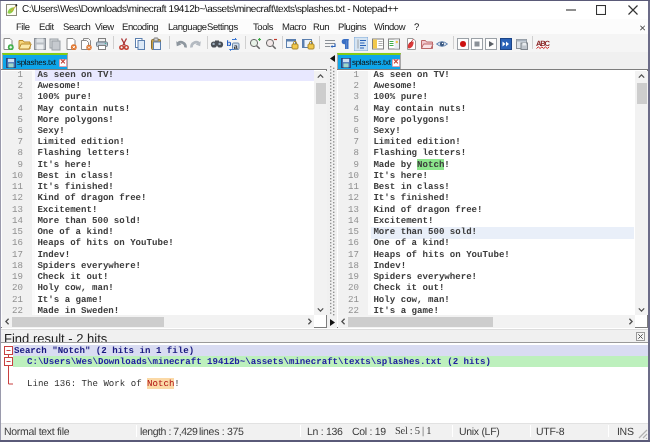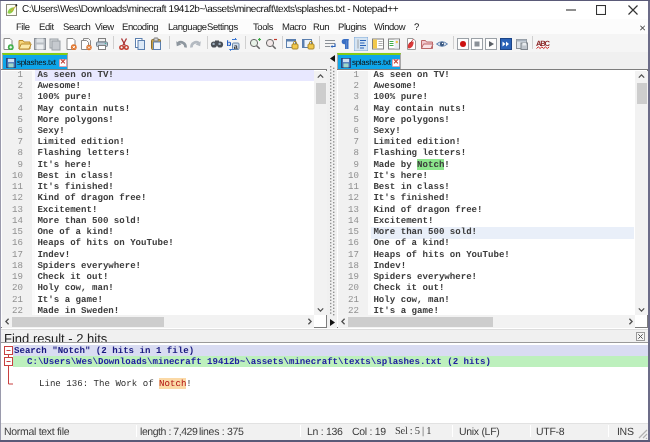--- a/index.html
+++ b/index.html
@@ -524,21 +524,21 @@
   <svg style="position:absolute;right:3px;top:2px;" width="9" height="9" viewBox="0 0 9 9">
       <rect x="0.5" y="0.5" width="8" height="8" fill="#f4f4f4" stroke="#999"></rect>
       <path d="M2.3 2.3 L6.7 6.7 M6.7 2.3 L2.3 6.7" stroke="#555" stroke-width="1"></path>
     </svg>
 </div>
 <div class="abs" id="findbody">
   <div class="frow" style="top:1.5px; left:12px; width:635px; background:#d9dcf2;"></div>
   <div class="frow" style="top:12.8px; left:12px; width:635px; background:#bdf0bd;"></div>
   <div class="ftxt" style="left:13px; top:1.5px; font-weight:bold; color:#191980;">Search "Notch" (2 hits in 1 file)</div>
   <div class="ftxt mono" style="left:26px; top:12.8px; font-weight:bold; color:#2222a0;">C:\Users\Wes\Downloads\minecraft 19412b~\assets\minecraft\texts\splashes.txt (2 hits)</div>
-  <div class="ftxt mono" style="left:38px; top:35.4px; color:#303030;">Line 136: The Work of <span style="color:#b01010;background:#fbd9a6;">Notch</span>!</div>
+  <div class="ftxt mono" style="left:26px; top:35.4px; color:#303030;">Line 136: The Work of <span style="color:#b01010;background:#fbd9a6;">Notch</span>!</div>
 
   <svg style="position:absolute;left:2px;top:2px;" width="12" height="42" viewBox="0 0 12 42">
     <rect x="1.5" y="1.5" width="8" height="8" fill="#fff" stroke="#c84040"></rect>
     <line x1="3.5" y1="5.5" x2="7.5" y2="5.5" stroke="#c84040"></line>
     <rect x="1.5" y="12.5" width="8" height="8" fill="#fff" stroke="#c84040"></rect>
     <line x1="3.5" y1="16.5" x2="7.5" y2="16.5" stroke="#c84040"></line>
     <line x1="5.5" y1="9.5" x2="5.5" y2="12.5" stroke="#c84040"></line>
     <line x1="5.5" y1="20.5" x2="5.5" y2="39" stroke="#c84040"></line>
     <line x1="5.5" y1="39" x2="10" y2="39" stroke="#c84040"></line>
   </svg>

